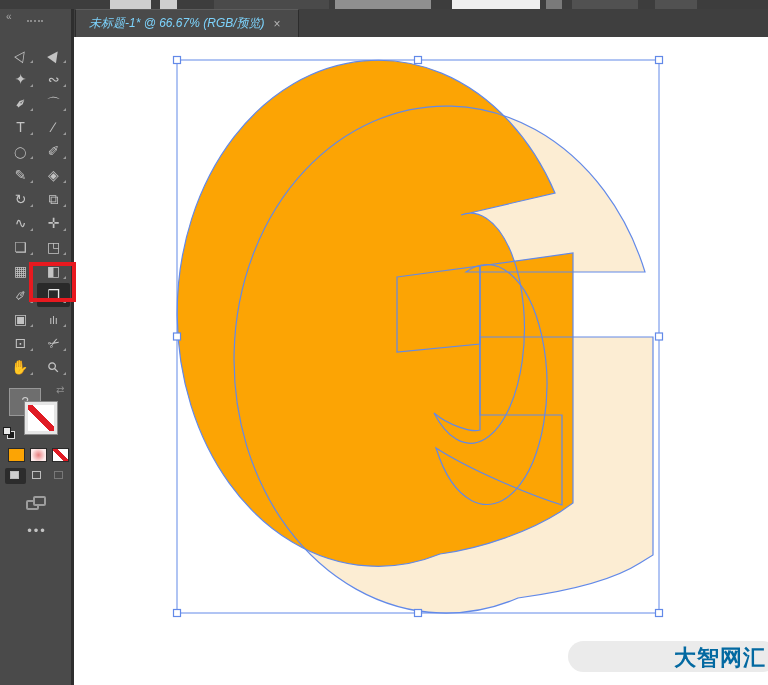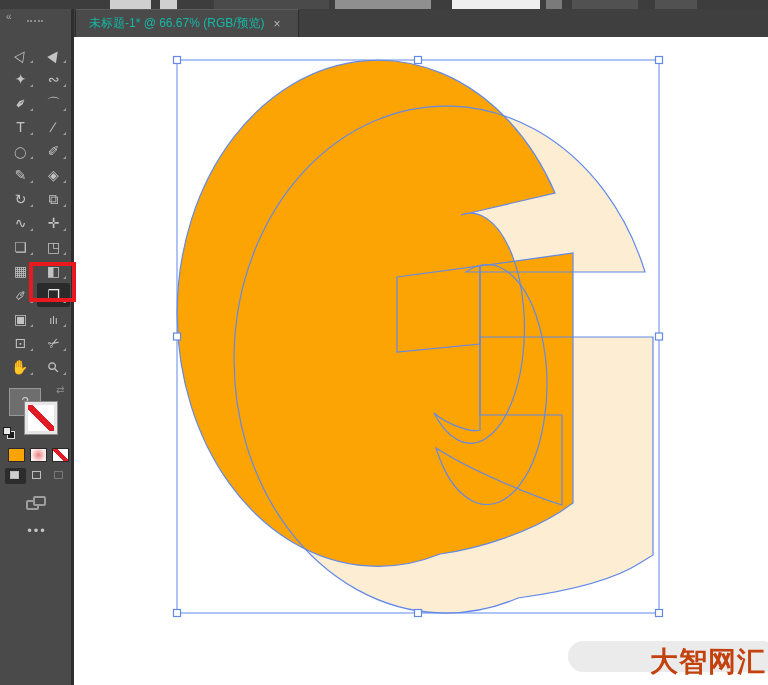--- a/index.html
+++ b/index.html
@@ -9,21 +9,21 @@
 
   
   #top-sliver { position:absolute; left:0; top:0; width:768px; height:9px; background:#3d3d3d; }
   .sliver-frag { position:absolute; top:0; height:9px; }
 
   
   #tab-bar { position:absolute; left:0; top:9px; width:768px; height:28px; background:#3f3f3f; }
   #doc-tab { position:absolute; left:75px; top:0; width:224px; height:28px; background:#4a4a4a;
              border-top:1px solid #5c5c5c; border-left:1px solid #2c2c2c; border-right:1px solid #2c2c2c;
              display:flex; align-items:center; }
-  #doc-tab-title { color:#14b8a6; font-size:12px; padding-left:13px; white-space:nowrap; }
+  #doc-tab-title { color:#7dd3fc; font-size:12px; padding-left:13px; white-space:nowrap;font-style:italic; }
   #doc-tab-close { color:#b5b5b5; font-size:12px; margin-left:9px; line-height:28px; }
 
   
   #toolbar { position:absolute; left:0; top:9px; width:74px; height:676px; background:#4a4a4a;
              border-right:3px solid #2e2e2e; }
   #toolbar-collapse { position:absolute; left:6px; top:2px; color:#a8a8a8; font-size:10px; }
   #toolbar-grip { position:absolute; left:27px; top:11px; width:16px; height:0;
                   border-top:2px dotted #8b8b8b; }
   #tools-grid { position:absolute; left:4px; top:34px; width:66px; display:flex; flex-wrap:wrap; }
   .tool { position:relative; width:33px; height:24px; color:#c3c3c3; font-size:14px;
@@ -75,21 +75,21 @@
   #more-dots { position:absolute; left:0; top:514px; width:74px; text-align:center; color:#c3c3c3;
                font-size:13px; letter-spacing:2px; }
 
   
   #canvas { position:absolute; left:77px; top:37px; width:691px; height:648px; background:#ffffff; }
   #art { position:absolute; left:0; top:0; }
 
   
   #watermark { position:absolute; left:568px; top:641px; width:210px; height:31px;
                background:#ebebeb; border-radius:16px; }
-  #watermark-text { position:absolute; right:12px; top:2px; color:#c2410c; font-size:28px;
+  #watermark-text { position:absolute; right:12px; top:2px; color:#0369a1; font-size:22px;
                     font-weight:bold; letter-spacing:1px; }
 </style>
 </head>
 <body>
 
 <div id="stage">
 
   <div id="top-sliver">
     <div class="sliver-frag" style="left:110px;width:41px;background:#cfcfcf;"></div>
     <div class="sliver-frag" style="left:160px;width:17px;background:#cfcfcf;"></div>

